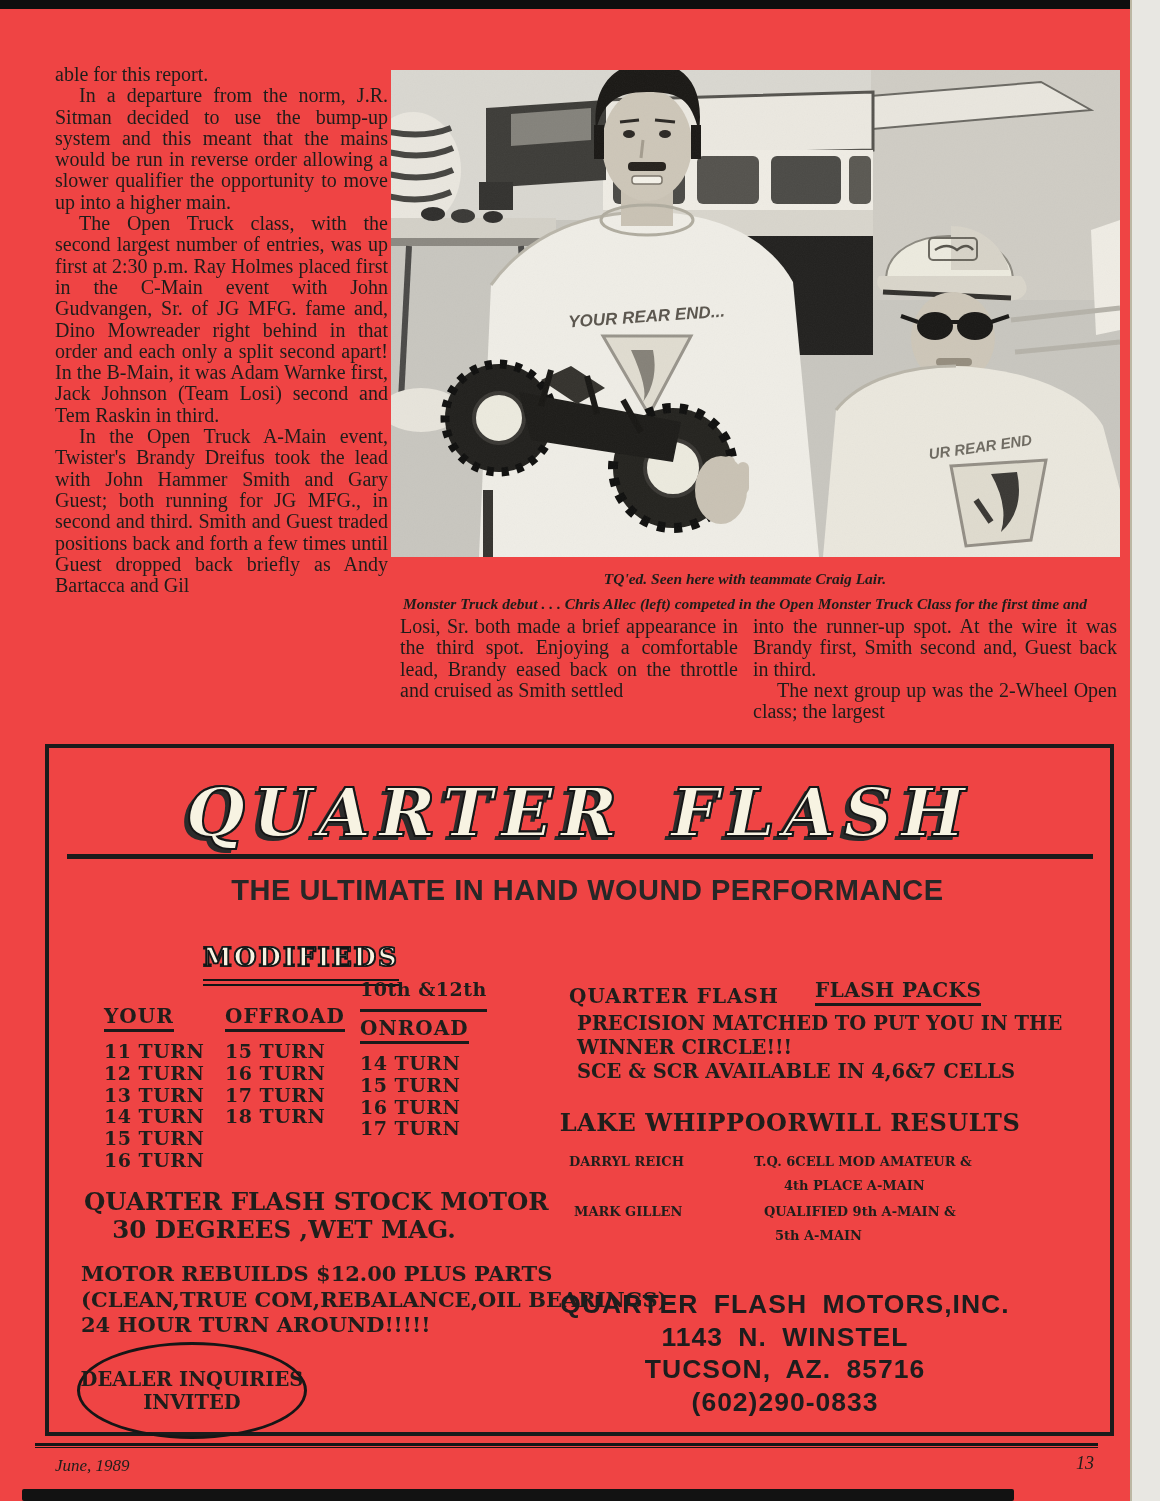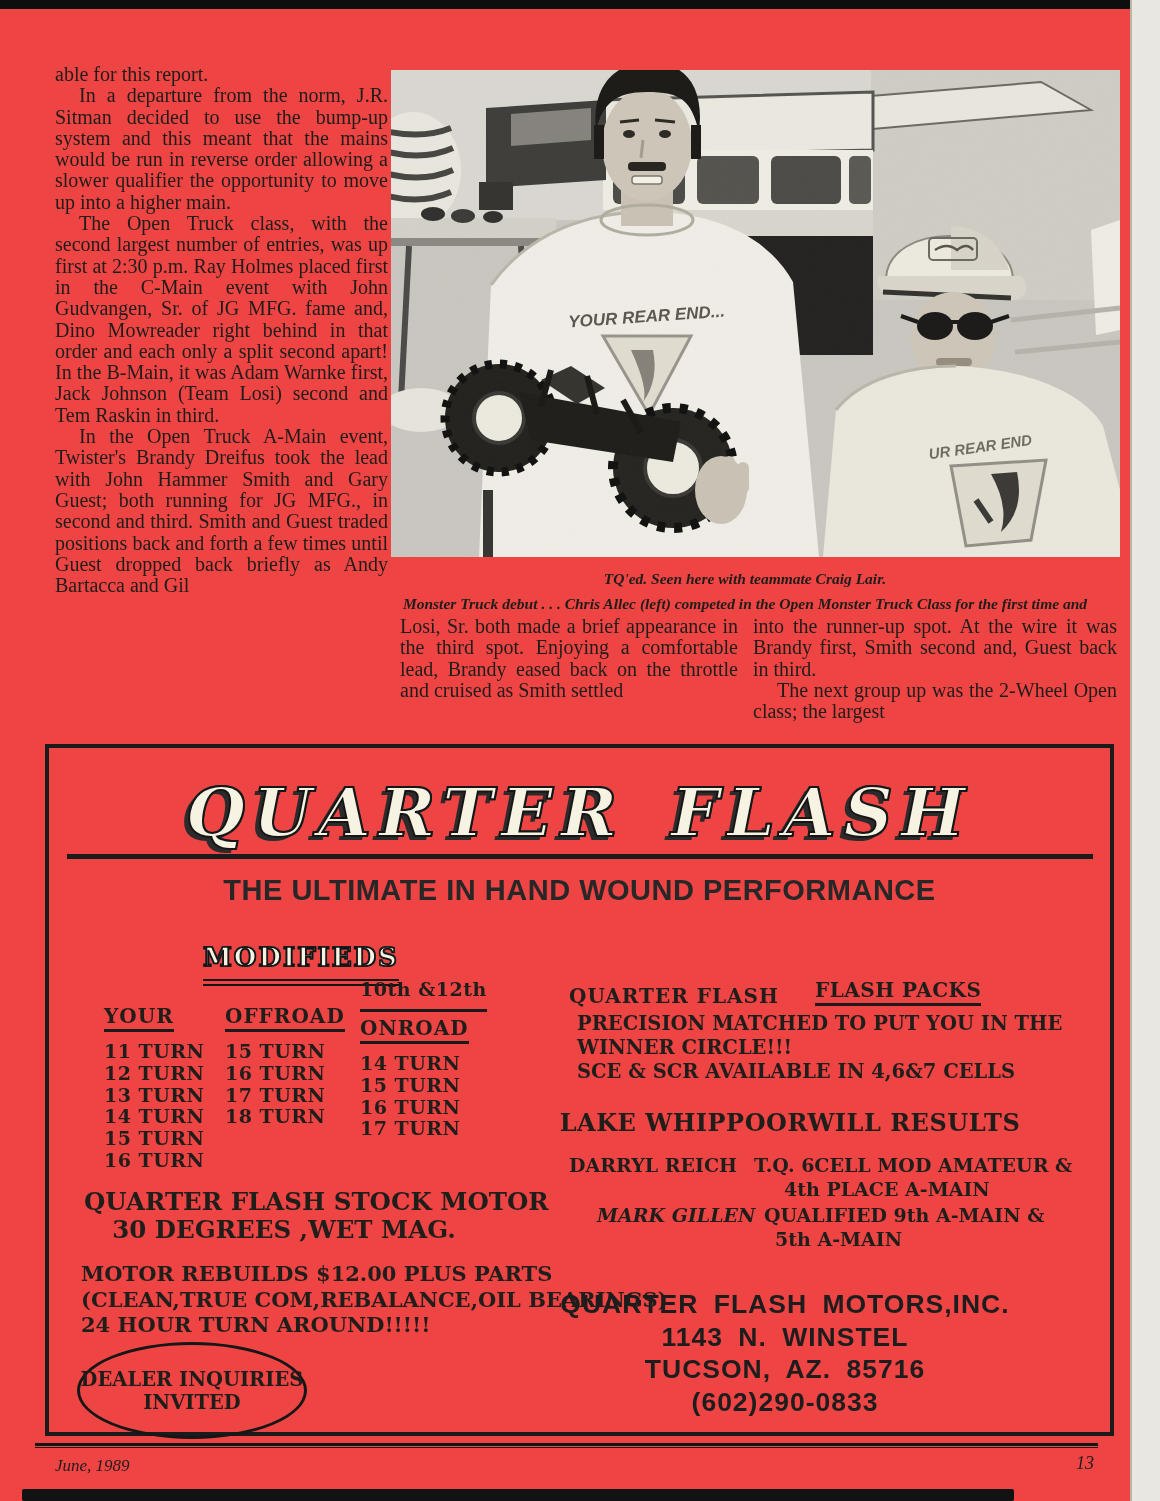--- a/index.html
+++ b/index.html
@@ -27,35 +27,35 @@
 
   
   .adbox{left:45px;top:744px;width:1069px;height:692px;border:4px solid #1b1b1b;box-sizing:border-box;}
   .outline-txt{color:#f7f3e2;-webkit-text-stroke:2px #161616;
                text-shadow:-5px 4px 0 #2b2b2b,1px 1px 0 #333,-1px -1px 0 #333,1px -1px 0 #333,-1px 1px 0 #333;}
   .ad-logo{left:0;top:24px;width:100%;text-align:center;
            font-family:"DejaVu Serif",serif;font-style:italic;font-weight:bold;
            font-size:68px;letter-spacing:8px;word-spacing:14px;white-space:nowrap;z-index:2;}
   .ad-logo-rule{left:18px;top:106px;width:1026px;height:5px;background:#1b1b1b;z-index:1;}
   .ad-sub{left:0;top:126px;width:100%;text-align:center;font-family:"Liberation Sans",sans-serif;
-          font-weight:bold;font-size:29px;letter-spacing:0.5px;color:#272727;white-space:nowrap;}
+          font-weight:bold;font-size:29px;letter-spacing:0.5px;color:#272727;white-space:nowrap;padding-left:8px;}
   .mod-title{left:154px;top:194px;font-family:"DejaVu Serif",serif;font-weight:bold;
              font-size:26px;letter-spacing:2px;border-bottom:7px double #141414;padding-bottom:7px;
              -webkit-text-stroke:1.6px #141414;color:#f7f3e2;
              text-shadow:1px 1px 0 #333,-1px -1px 0 #333,1px -1px 0 #333,-1px 1px 0 #333;}
   .turn-col{font-family:"DejaVu Serif",serif;font-weight:bold;font-size:19px;color:#201e1b;}
   .turn-col .hdr{display:inline-block;font-size:20px;border-bottom:3px solid #1a1a1a;padding-bottom:1px;letter-spacing:1px;}
   .turn-col .pre{display:inline-block;font-size:19px;border-bottom:3px solid #1a1a1a;padding-bottom:9px;letter-spacing:0.5px;margin-bottom:2px;}
   .turn-col .items{margin-top:9px;line-height:21.8px;letter-spacing:0.5px;white-space:nowrap;}
   .adserif{font-family:"DejaVu Serif",serif;font-weight:bold;color:#201e1b;}
   .qf-label{font-size:20px;letter-spacing:1px;white-space:nowrap;}
   .fp-label{font-size:20px;letter-spacing:0.5px;border-bottom:3px solid #1a1a1a;padding-bottom:1px;white-space:nowrap;}
   .precision{font-size:19.5px;line-height:24px;white-space:nowrap;}
   .lake-title{font-size:24px;letter-spacing:0.5px;text-align:center;white-space:nowrap;}
-  .res{font-size:19px;white-space:nowrap;}
+  .res{font-size:13px;white-space:nowrap;}
   .stock{font-size:24.5px;line-height:28px;text-align:center;white-space:nowrap;}
   .rebuild{font-size:21px;line-height:25.5px;white-space:nowrap;}
   .dealer-ellipse{left:28px;top:594px;width:230px;height:97px;border:3.5px solid #161616;border-radius:50%;
                   display:flex;flex-direction:column;align-items:center;justify-content:center;box-sizing:border-box;}
   .dealer-ellipse div{font-family:"DejaVu Serif",serif;font-weight:bold;font-size:19.5px;line-height:23px;}
   .address{left:490px;top:540px;width:492px;text-align:center;font-family:"Liberation Sans",sans-serif;
            font-weight:bold;font-size:26.5px;line-height:32.5px;letter-spacing:1px;word-spacing:7px;color:#1d1d1d;white-space:nowrap;}
 
   
   .foot-rule{left:35px;top:1443px;width:1063px;height:5px;border-top:3px solid #161616;border-bottom:1px solid #161616;box-sizing:border-box;}
@@ -269,21 +269,21 @@
     <div class="abs adserif precision" style="left:528px;top:264px;">
       <div>PRECISION MATCHED TO PUT YOU IN THE</div>
       <div>WINNER CIRCLE!!!</div>
       <div>SCE &amp; SCR AVAILABLE IN 4,6&amp;7 CELLS</div>
     </div>
 
     <div class="abs adserif lake-title" style="left:496px;top:360px;width:490px;">LAKE WHIPPOORWILL RESULTS</div>
     <div class="abs adserif res" style="left:520px;top:406px;">DARRYL REICH</div>
     <div class="abs adserif res" style="left:705px;top:406px;">T.Q. 6CELL MOD AMATEUR &amp;</div>
     <div class="abs adserif res" style="left:735px;top:430px;">4th PLACE A-MAIN</div>
-    <div class="abs adserif res" style="left:548px;top:456px;font-style:italic;">MARK GILLEN</div>
+    <div class="abs adserif res" style="left:525px;top:456px;">MARK GILLEN</div>
     <div class="abs adserif res" style="left:715px;top:456px;">QUALIFIED 9th A-MAIN &amp;</div>
     <div class="abs adserif res" style="left:726px;top:480px;">5th A-MAIN</div>
 
     <div class="abs adserif stock" style="left:35px;top:440px;width:400px;">
       <div>QUARTER FLASH STOCK MOTOR</div>
       <div>30 DEGREES ,WET MAG.</div>
     </div>
 
     <div class="abs adserif rebuild" style="left:32px;top:513px;">
       <div>MOTOR REBUILDS $12.00 PLUS PARTS</div>

